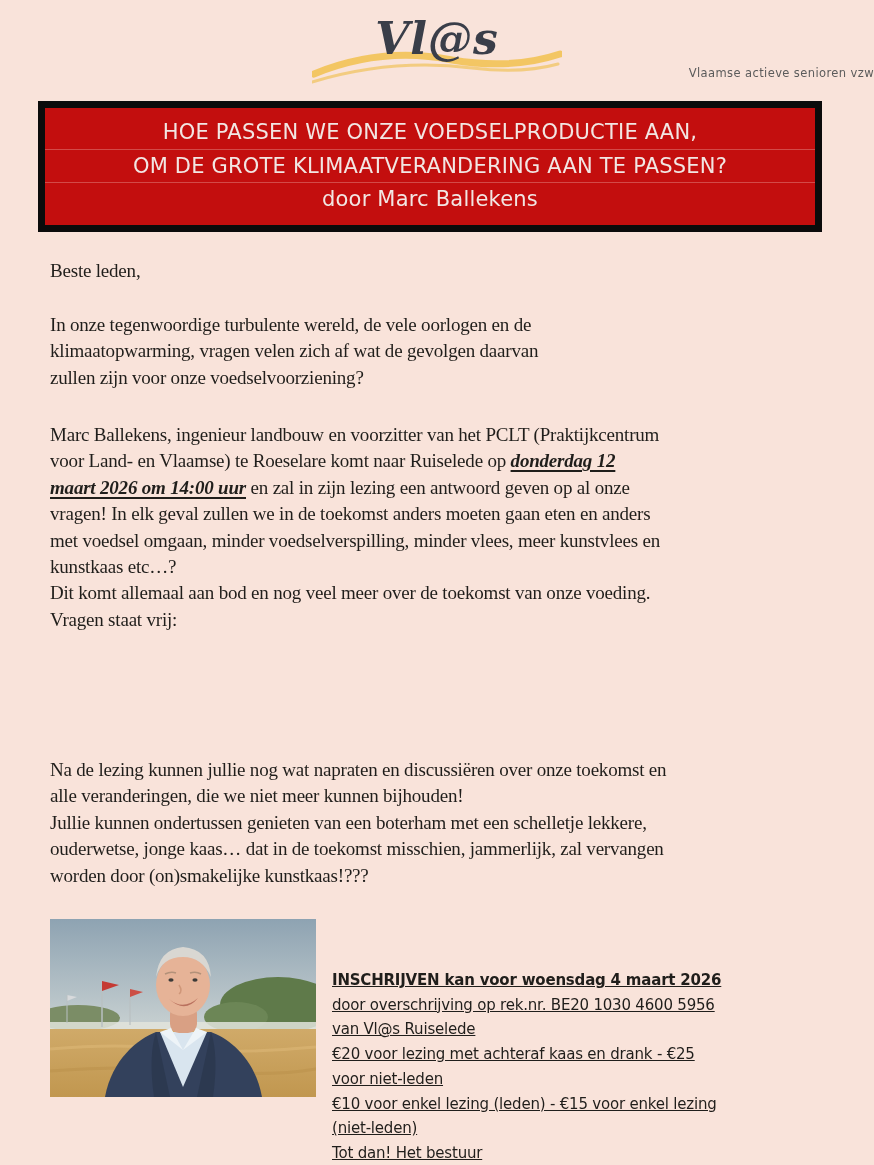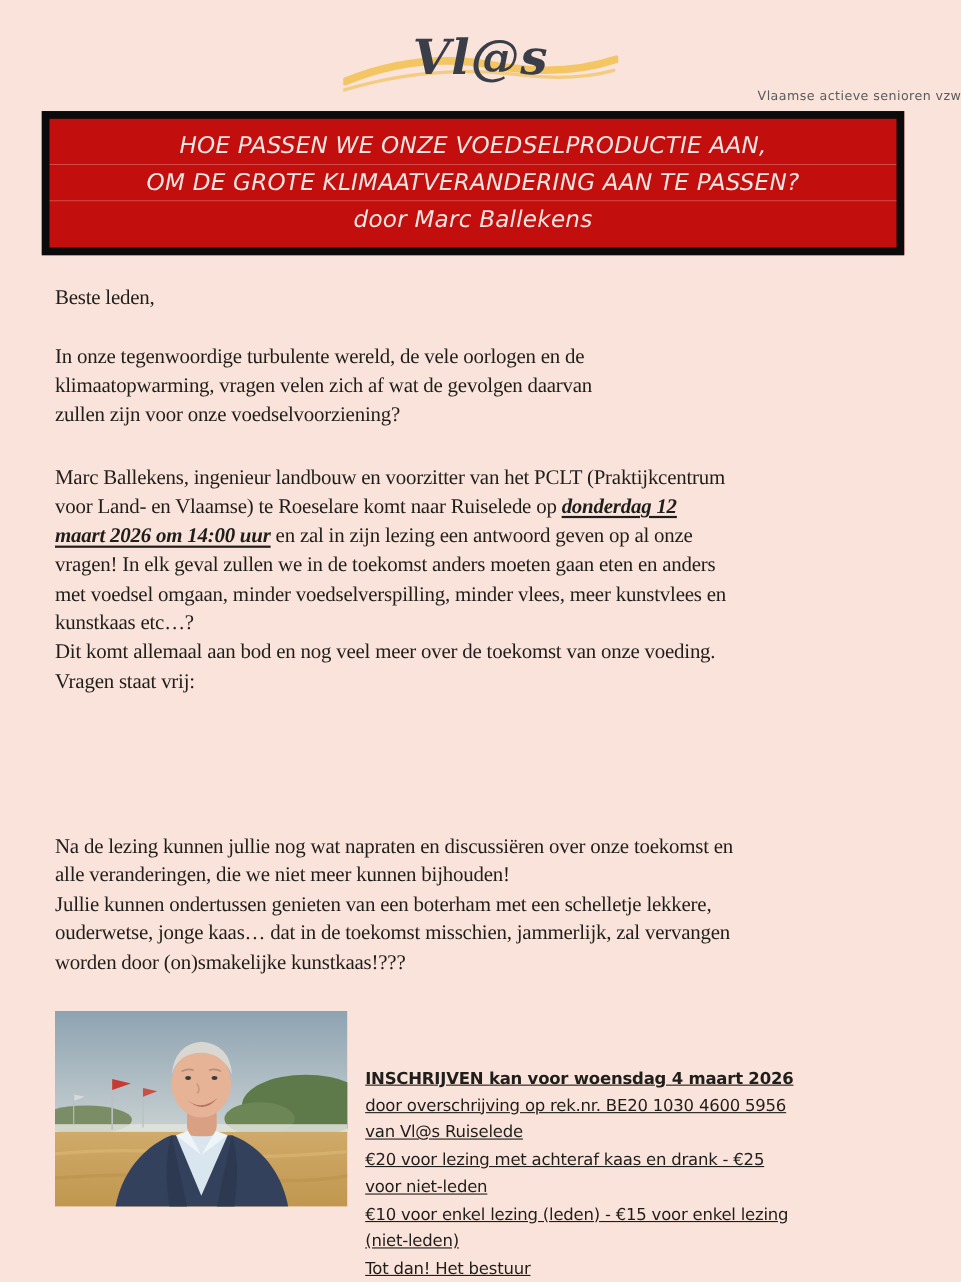--- a/index.html
+++ b/index.html
@@ -12,37 +12,37 @@
   .page{
     position:relative; width:874px; height:1165px; overflow:hidden;
     background:var(--page-bg);
     font-family:"DejaVu Sans", sans-serif;
     color:var(--body-text);
   }
   
   .logo{position:absolute; top:14px; left:0; right:0; height:92px; text-align:center;}
   .logo .swoosh{position:absolute; top:16px; left:50%; transform:translateX(-50%); width:250px; height:62px;}
   .wordmark{
-    position:relative; display:inline-block; margin-top:14px;
+    position:relative; display:inline-block; margin-top:0;
     font-family:"DejaVu Serif", serif; font-style:italic; font-weight:bold;
     font-size:44px; line-height:50px; color:var(--logo-text); letter-spacing:1px;
   }
   .tagline{
     position:relative; font-size:11.5px; letter-spacing:.4px;
     color:var(--tagline-text); margin-top:2px;text-align:right;
   }
   
   .banner{
     position:absolute; top:101px; left:38px; width:784px; height:131px;
     background:var(--banner-bg); border:7px solid var(--banner-border);
     padding-top:8px;
   }
   .banner-line{
     height:33px; line-height:33px; text-align:center;
-    font-style:italic; font-size:21px; letter-spacing:.2px;
+    font-size:21px; letter-spacing:.2px;
     color:var(--banner-text);
   }
   .banner-line.sep{border-top:1px solid rgba(255,230,224,.28);}
   
   .txt{
     position:absolute; left:50px; width:782px;
     font-size:19px; line-height:26.4px; letter-spacing:-.2px;
     white-space:pre-line;
     font-family:Liberation Serif, serif;
   }

